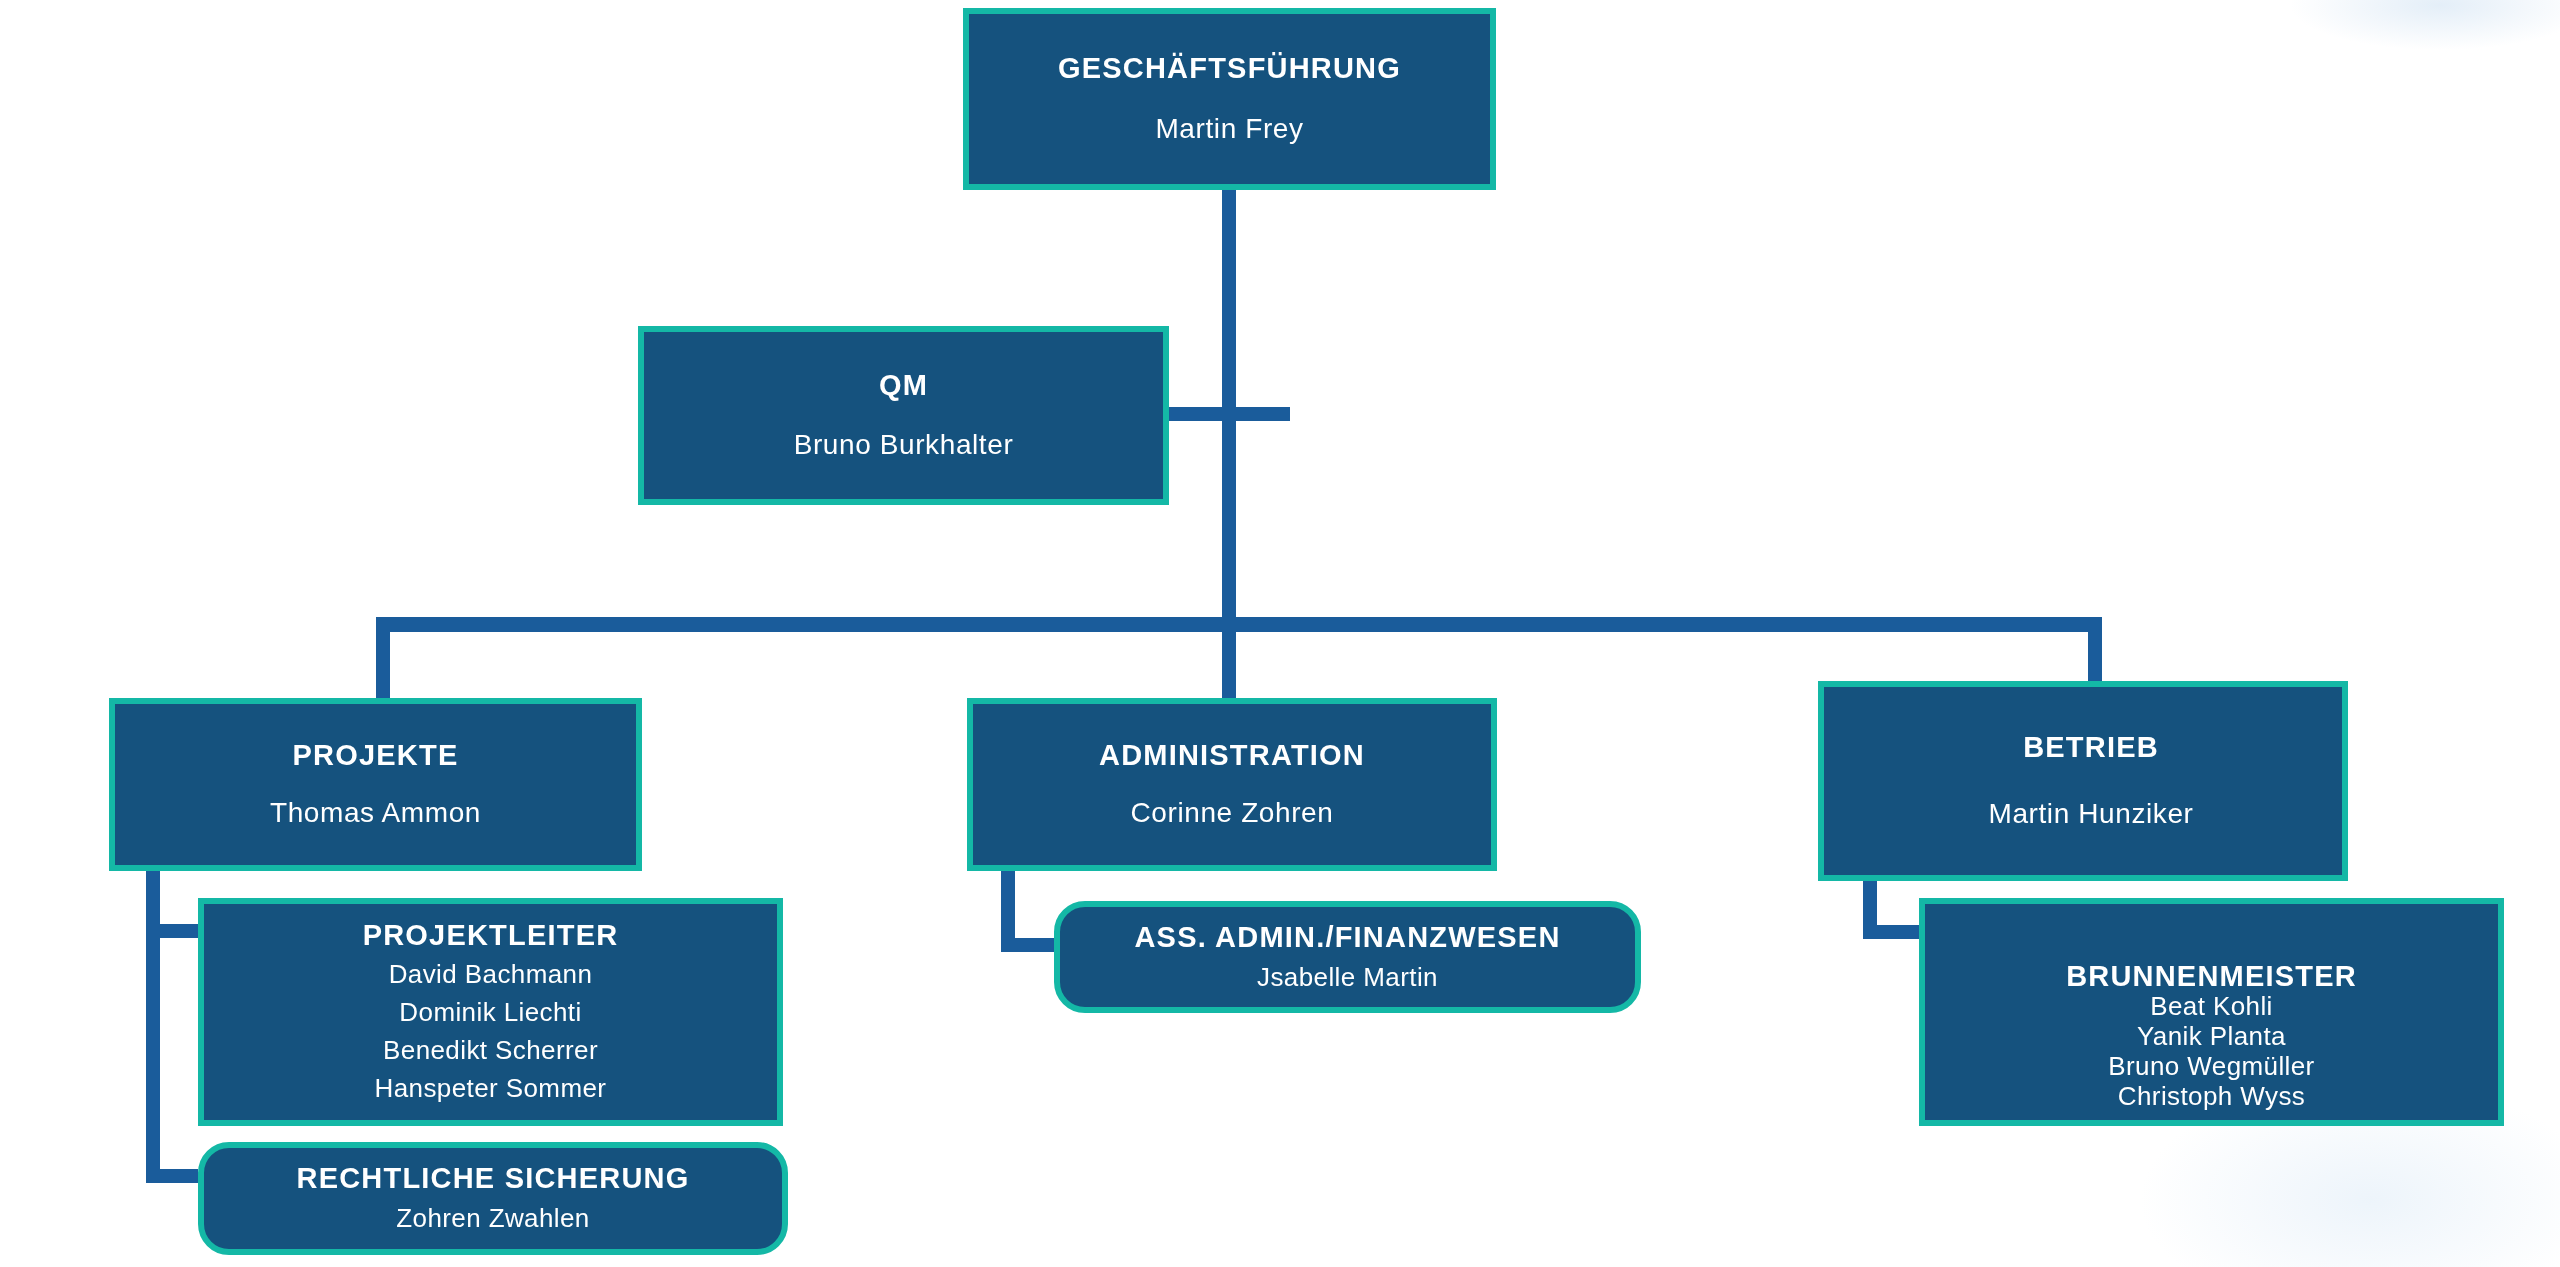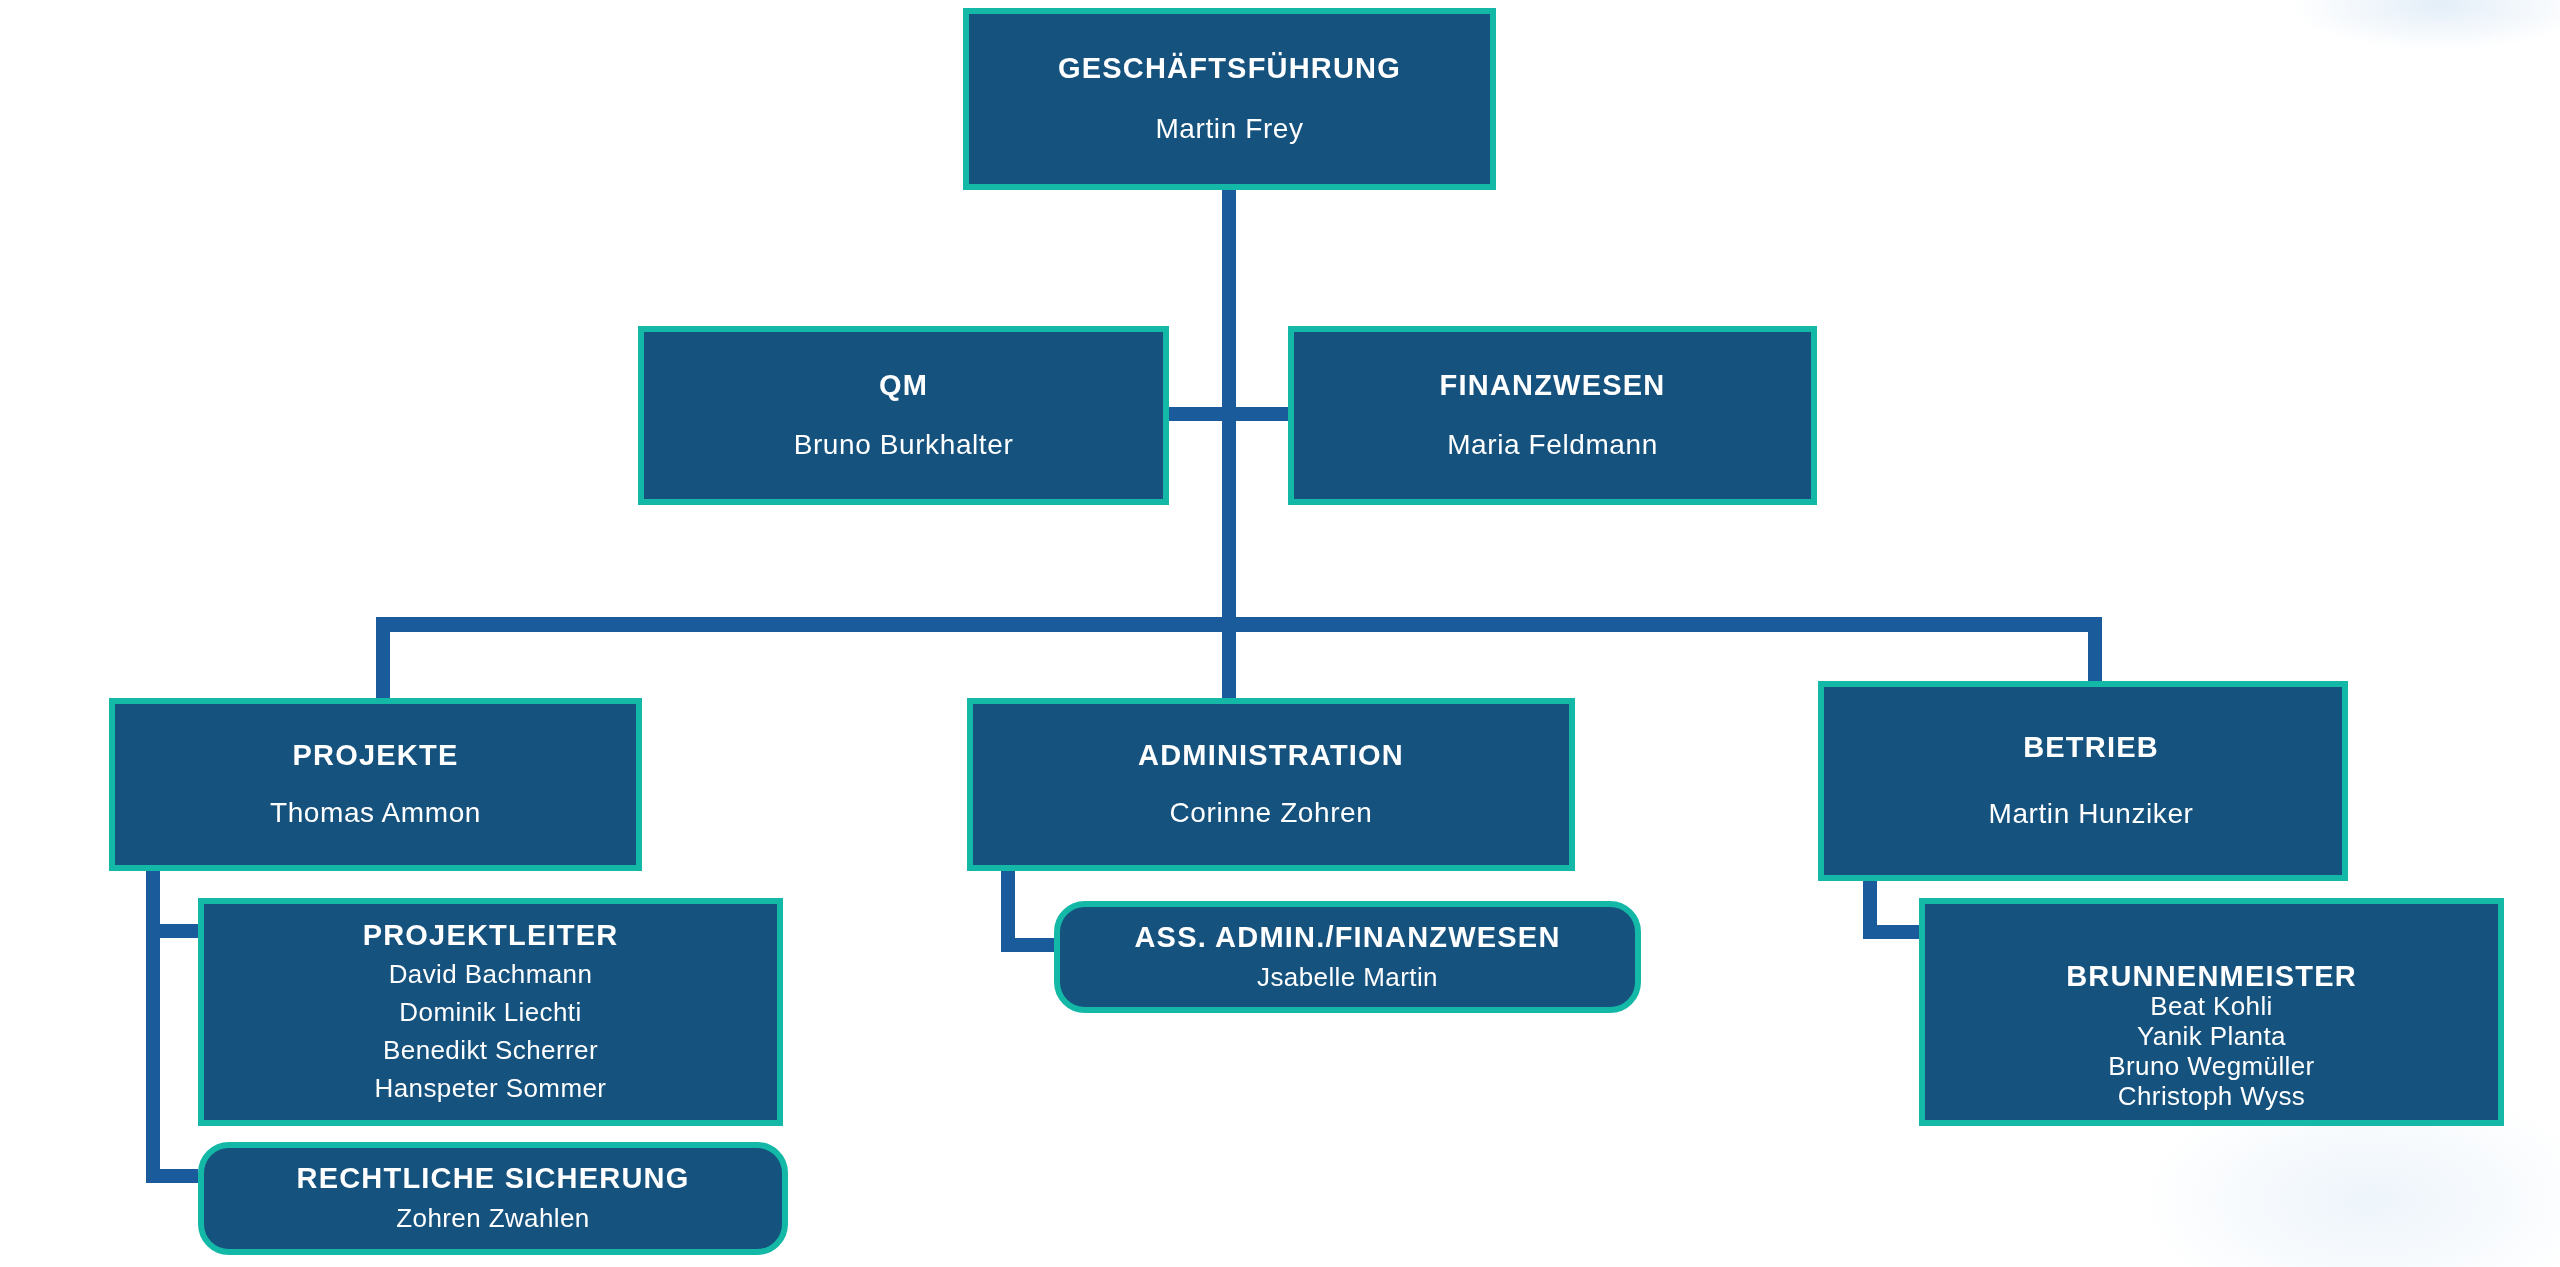--- a/index.html
+++ b/index.html
@@ -105,31 +105,27 @@
   <div class="node two-line" style="left:963px; top:8px; width:533px; height:182px;">
     <div class="node-title">GESCHÄFTSFÜHRUNG</div>
     <div class="node-person">Martin Frey</div>
   </div>
 
   <div class="node two-line" style="left:638px; top:326px; width:531px; height:179px;">
     <div class="node-title">QM</div>
     <div class="node-person">Bruno Burkhalter</div>
   </div>
 
-  <div class="node two-line" style="left:1288px; top:326px; width:529px; height:179px;">
-    <div class="node-title">FINANZWESEN</div>
-    <div class="node-person">Maria Feldmann</div>
-  </div>
 
   <div class="node two-line" style="left:109px; top:698px; width:533px; height:173px;">
     <div class="node-title">PROJEKTE</div>
     <div class="node-person">Thomas Ammon</div>
   </div>
 
-  <div class="node two-line" style="left:967px; top:698px; width:608px; height:173px;">
+  <div class="node two-line" style="left:967px; top:698px; width:530px; height:173px;">
     <div class="node-title">ADMINISTRATION</div>
     <div class="node-person">Corinne Zohren</div>
   </div>
 
   <div class="node two-line" style="left:1818px; top:681px; width:530px; height:200px;padding-left:24px;">
     <div class="node-title">BETRIEB</div>
     <div class="node-person">Martin Hunziker</div>
   </div>
 
   <div class="node list-5" style="left:198px; top:898px; width:585px; height:228px;">

